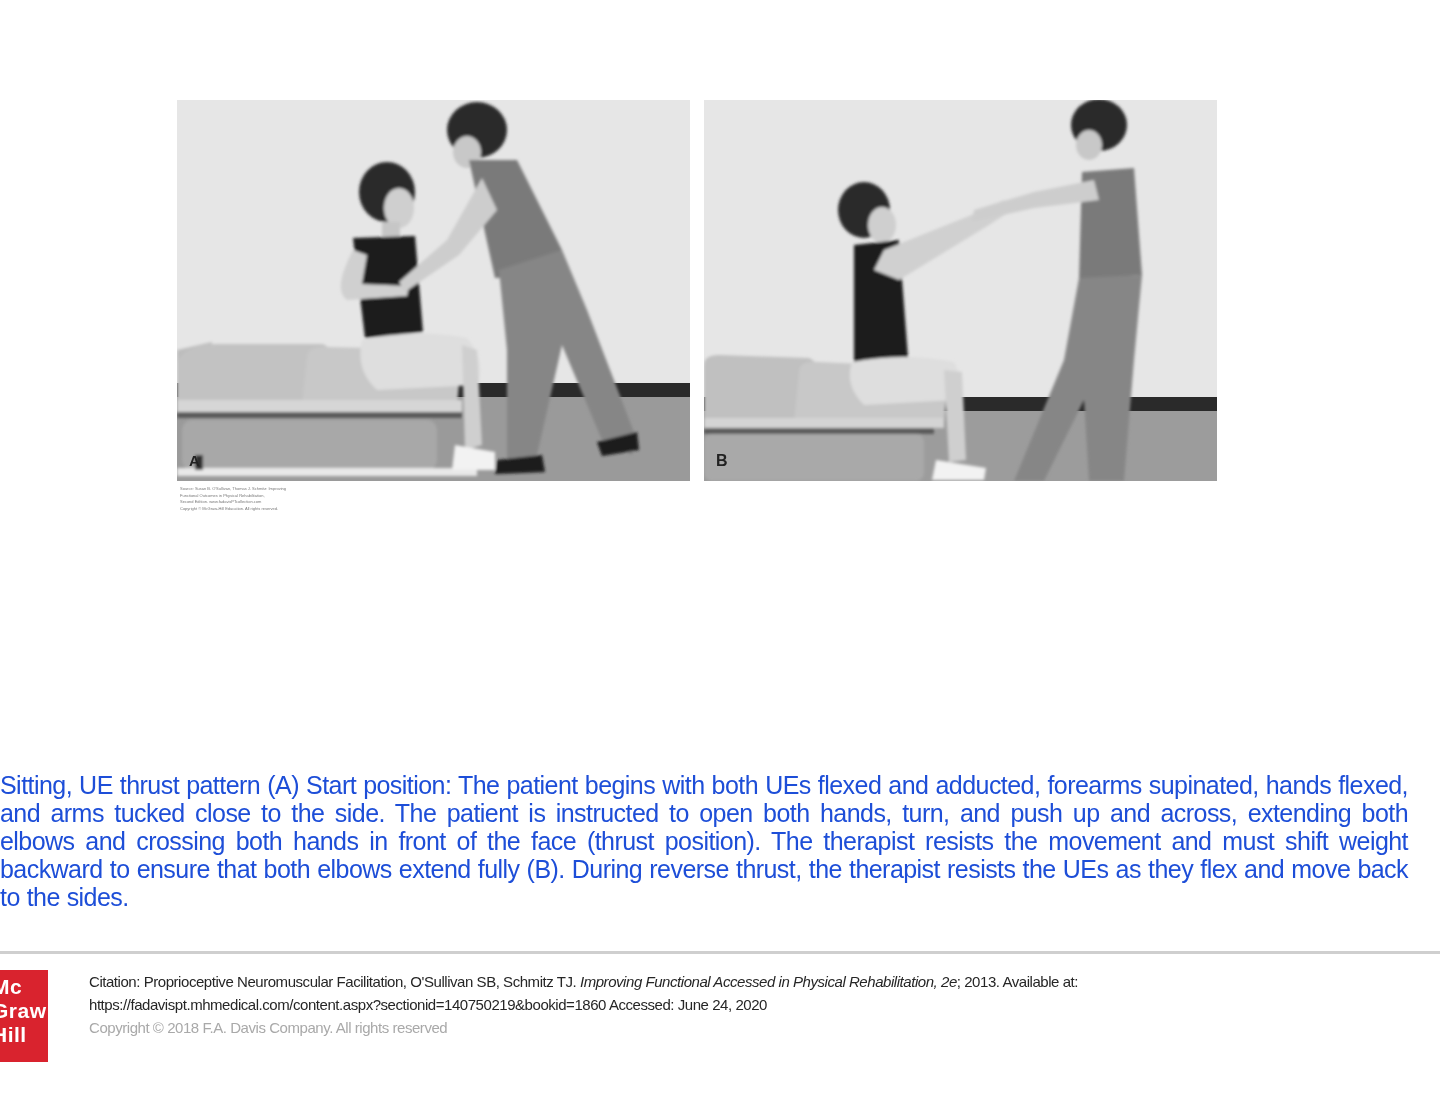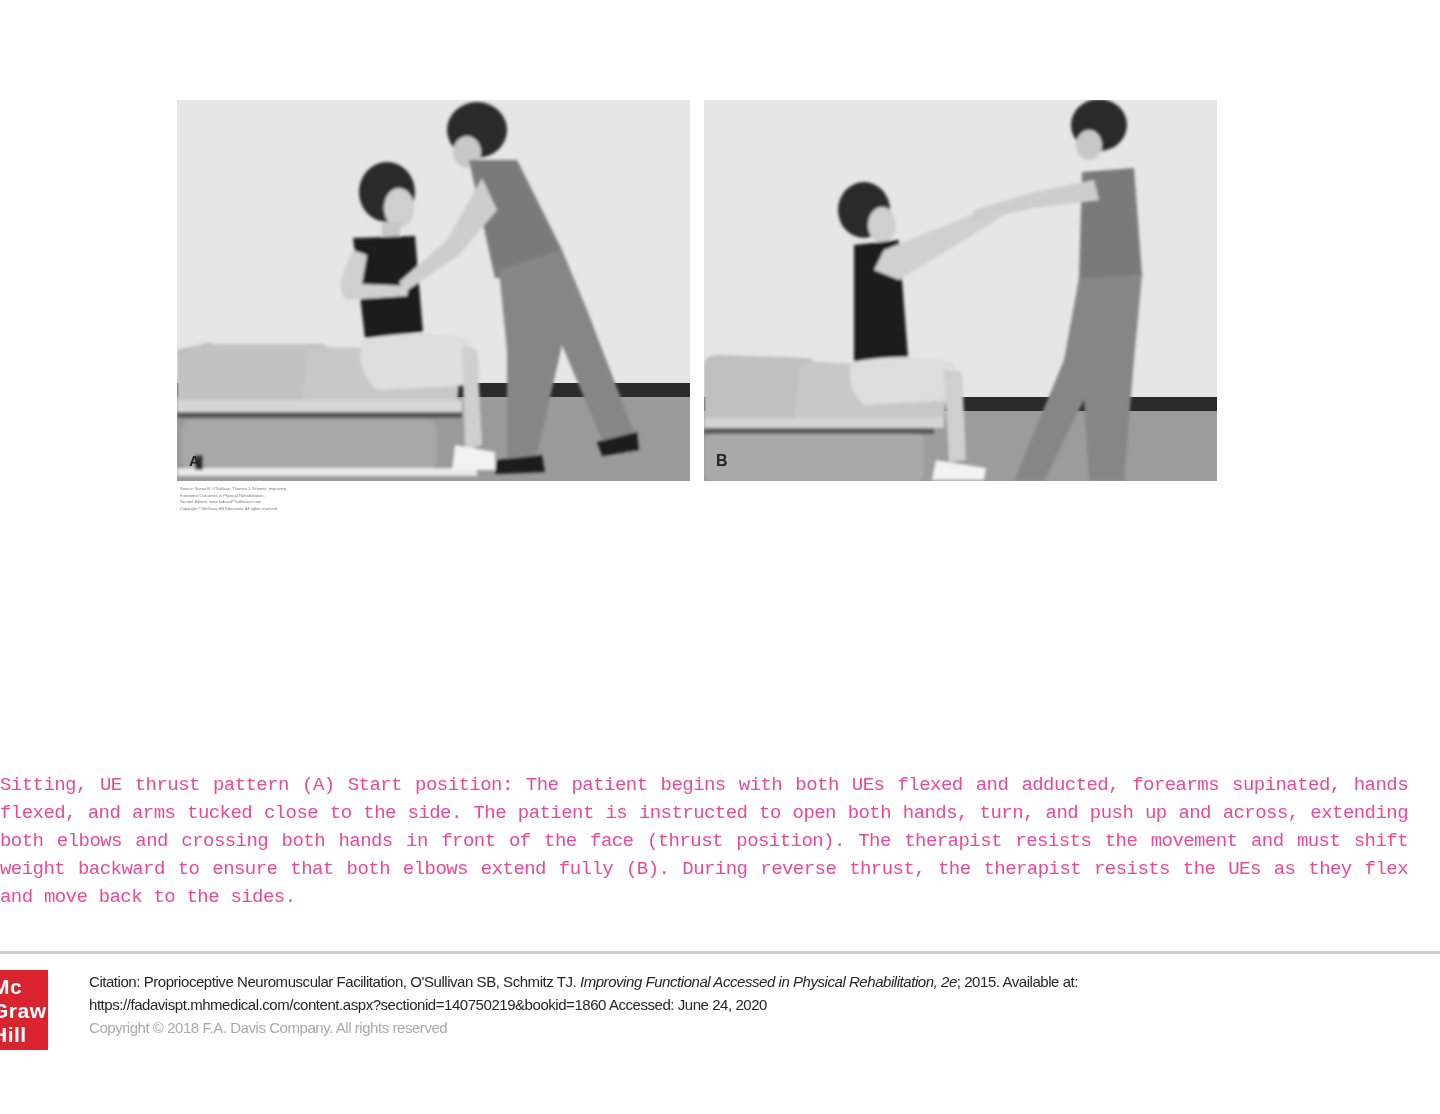--- a/index.html
+++ b/index.html
@@ -50,42 +50,41 @@
       font-size: 4px;
       line-height: 6.5px;
       color: #777;
       filter: blur(0.4px);
     }
     .caption {
       position: absolute;
       left: 0;
       top: 771px;
       width: 1408px;
-      font-size: 19px;
+      font-size: 25px;
       line-height: 28px;
-      color: #ec4899;
+      color: #1d4ed8;
       text-align: justify;
       letter-spacing: -0.55px;
       word-spacing: 0.5px;
-      font-family: Liberation Mono, monospace;
     }
     .separator {
       position: absolute;
       left: 0;
       top: 951px;
       width: 1440px;
       height: 3px;
       background: #cfcfcf;
     }
     .logo {
       position: absolute;
       left: 0;
       top: 970px;
       width: 48px;
-      height: 80px;
+      height: 92px;
       background: #d9232e;
       overflow: hidden;
     }
     .logo-line {
       position: absolute;
       left: -8px;
       color: #ffffff;
       font-weight: bold;
       font-size: 21px;
       line-height: 21px;
@@ -196,16 +195,16 @@
 
 <div class="separator"></div>
 
 <div class="logo">
   <span class="logo-line" style="top:6px;">Mc</span>
   <span class="logo-line" style="top:30px;">Graw</span>
   <span class="logo-line" style="top:54px;">Hill</span>
 </div>
 
 <div class="citation">
-  <span class="line"><span>Citation: Proprioceptive Neuromuscular Facilitation, O'Sullivan SB, Schmitz TJ. </span><em>Improving Functional Accessed in Physical Rehabilitation, 2e</em><span>; 2015. Available at:</span></span>
+  <span class="line"><span>Citation: Proprioceptive Neuromuscular Facilitation, O'Sullivan SB, Schmitz TJ. </span><em>Improving Functional Accessed in Physical Rehabilitation, 2e</em><span>; 2013. Available at:</span></span>
   <span class="line">https://fadavispt.mhmedical.com/content.aspx?sectionid=140750219&amp;bookid=1860 Accessed: June 24, 2020</span>
   <span class="line copyright">Copyright © 2018 F.A. Davis Company. All rights reserved</span>
 </div>
 
 </body></html>

